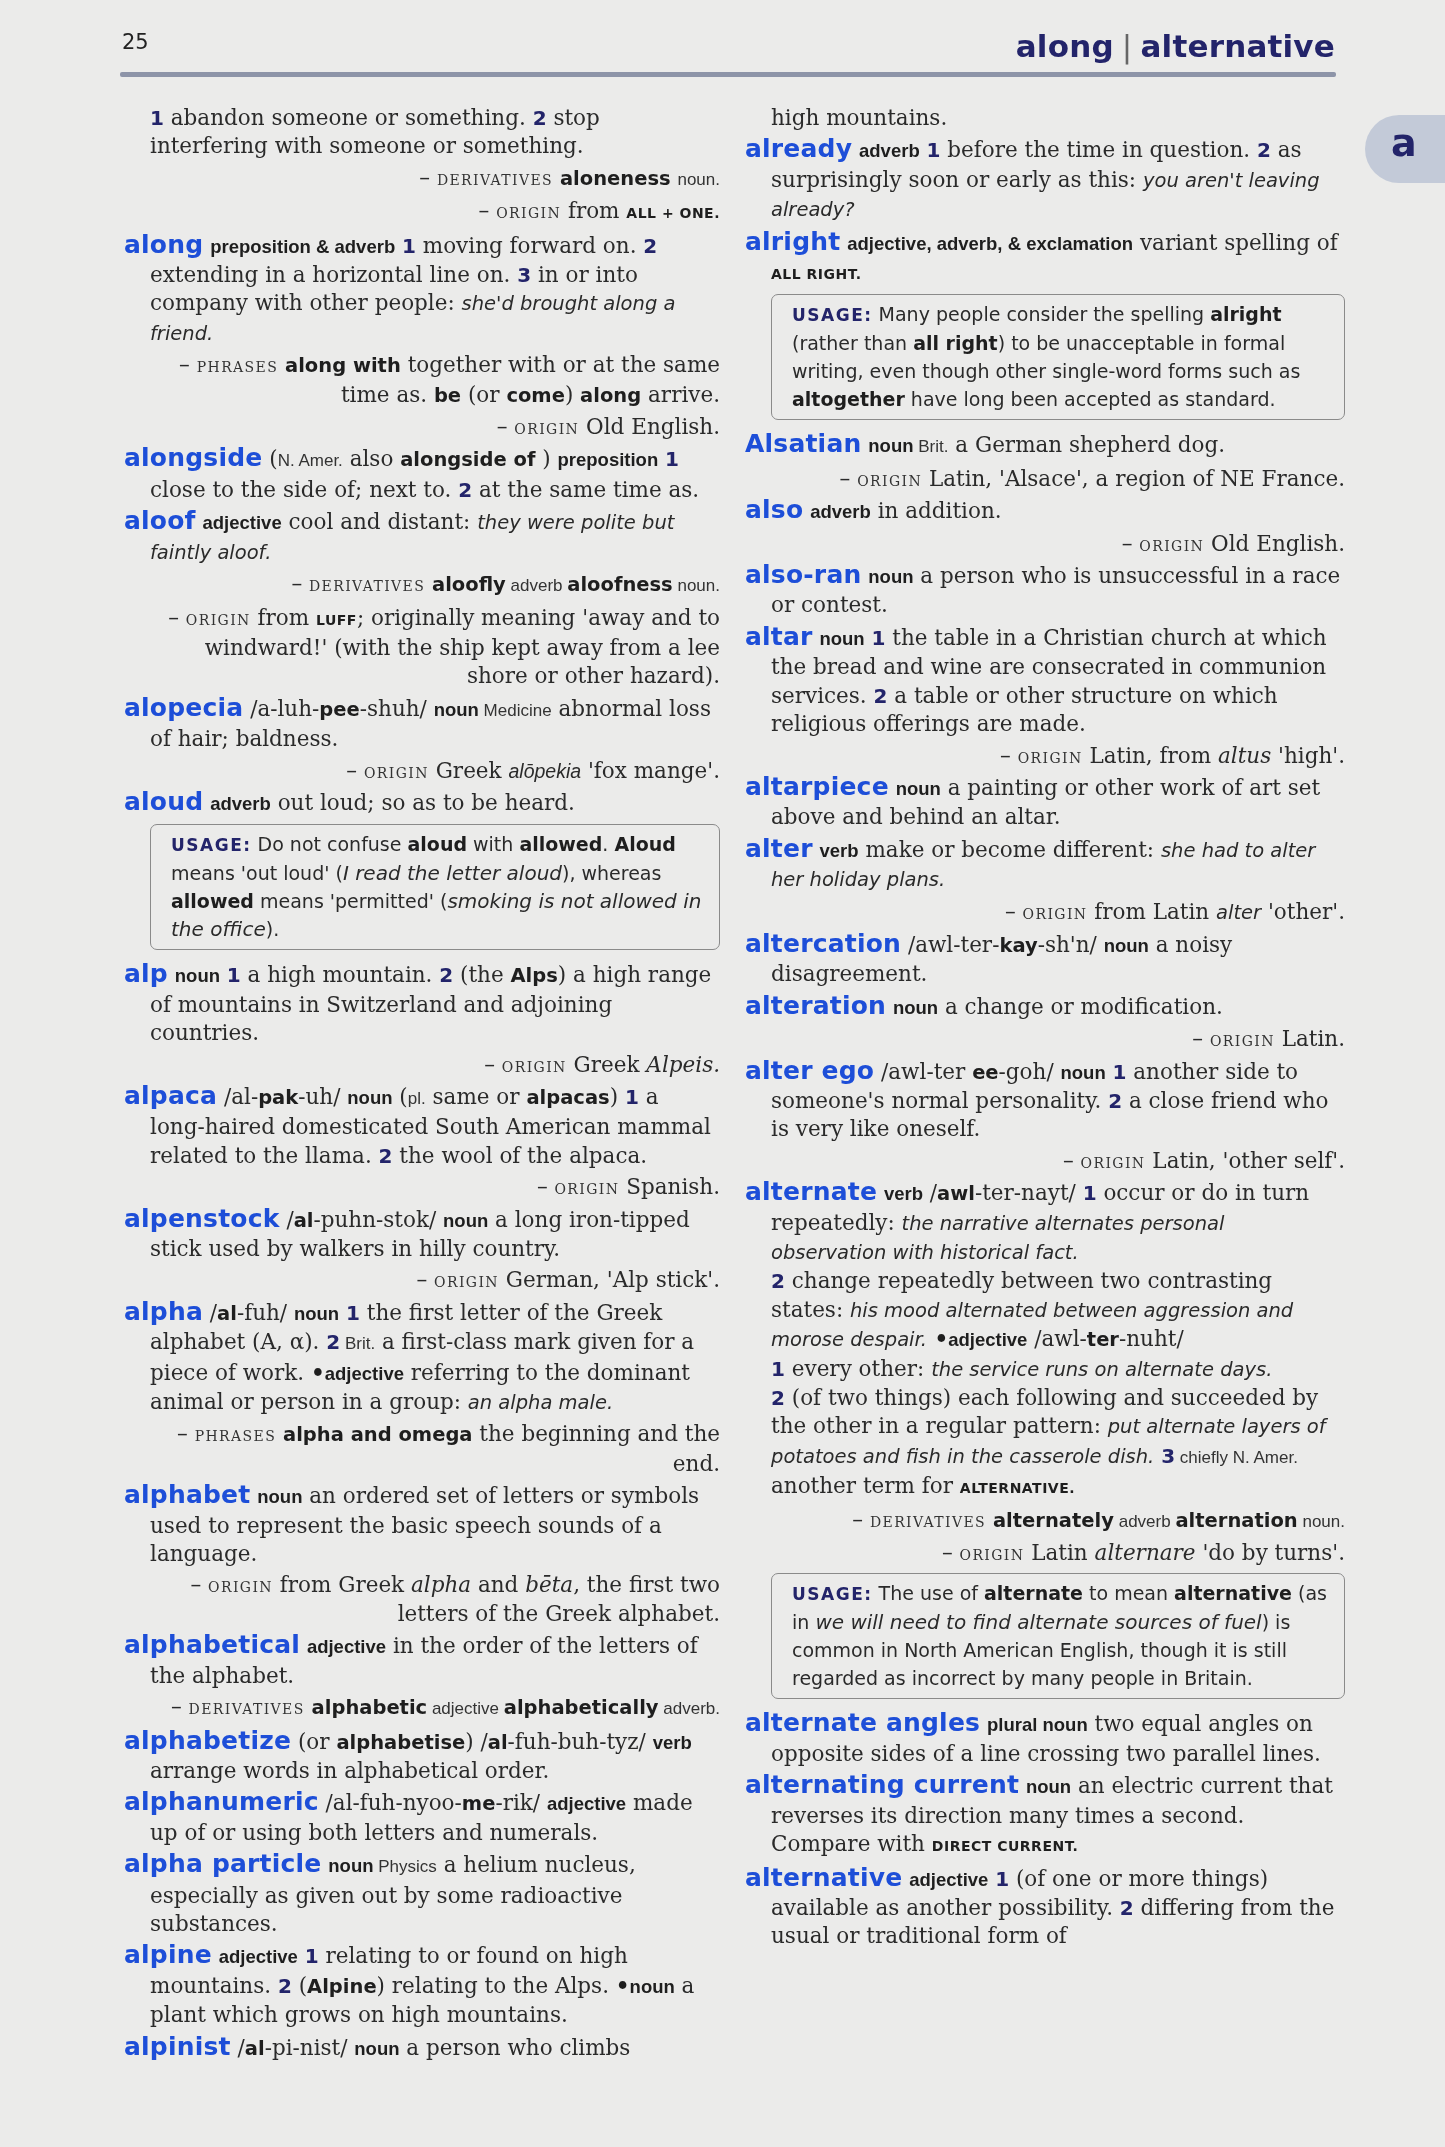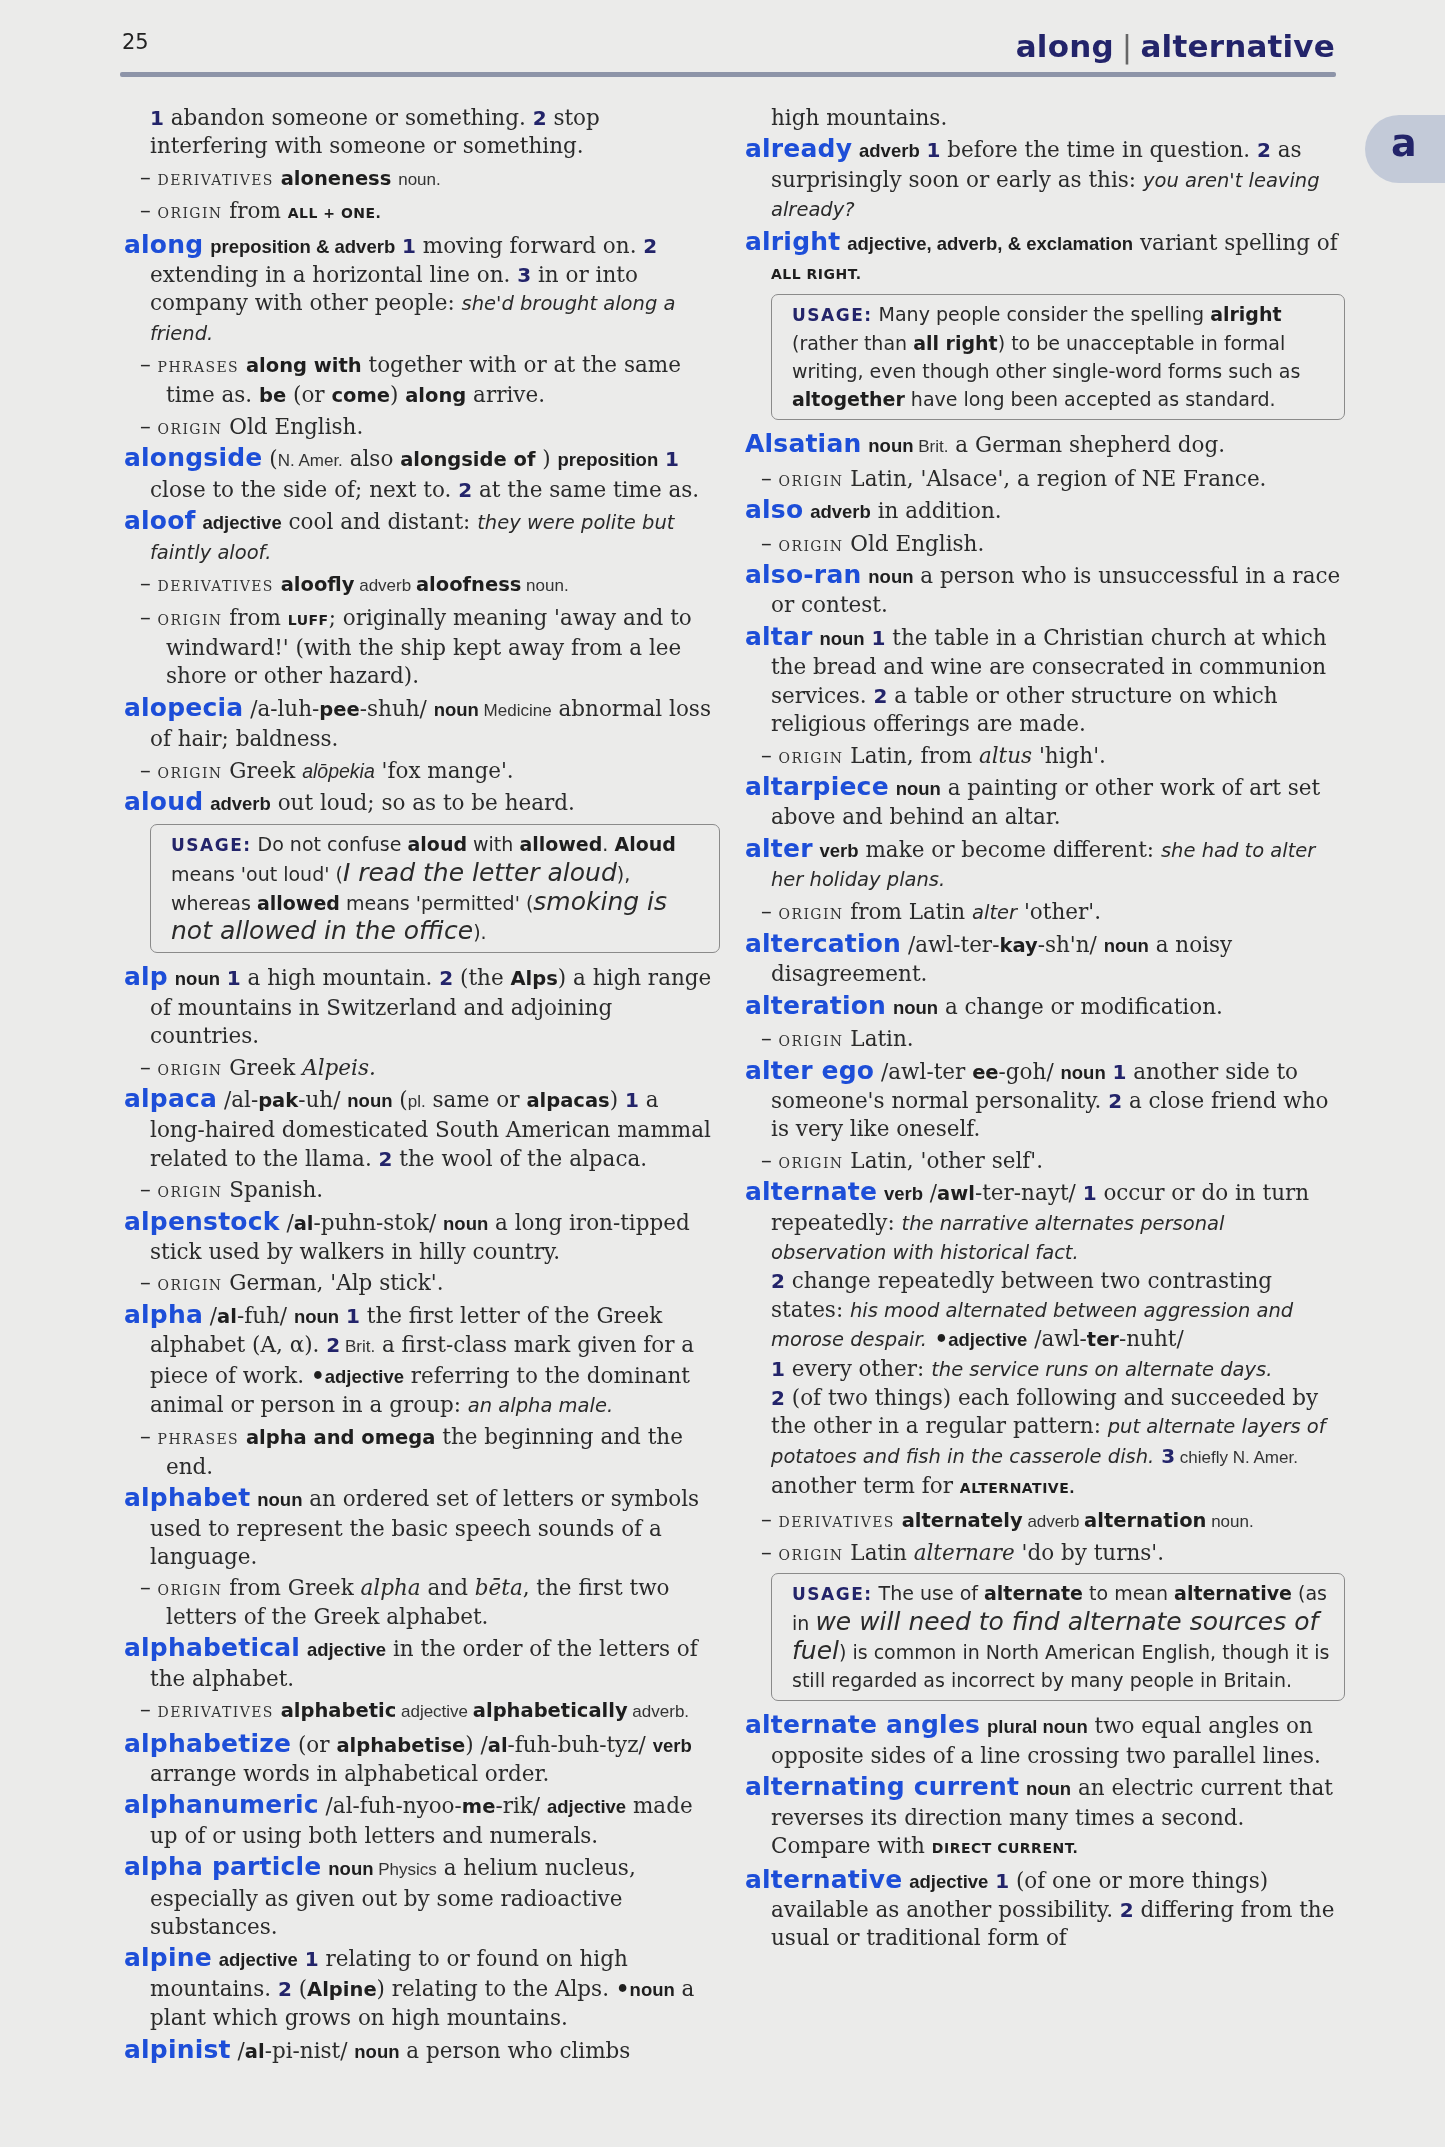--- a/index.html
+++ b/index.html
@@ -41,29 +41,29 @@
     font-family: "DejaVu Sans", sans-serif; font-weight: bold; font-size: 25px;
     color: #1d4ed8; letter-spacing: 0.2px;
   }
   .pos { font-family: "Liberation Sans", sans-serif; font-weight: bold; font-size: 18.5px; color: #1e1e1e; }
   .num { font-family: "DejaVu Sans", sans-serif; font-weight: bold; color: #23246a; font-size: 20px; }
   .b { font-family: "DejaVu Sans", sans-serif; font-weight: bold; font-size: 19.5px; color: #1e1e1e; }
   .ex { font-family: "DejaVu Sans", sans-serif; font-style: italic; font-size: 19.5px; color: #2a2a2a; }
   .lab { font-family: "Liberation Sans", sans-serif; font-size: 17px; color: #333; }
   .sc { font-variant: small-caps; letter-spacing: 1.4px; font-size: 20px; color: #333; }
   .xref { font-family: "DejaVu Sans", sans-serif; font-weight: bold; font-size: 14px; letter-spacing: 0.5px; color: #1e1e1e; }
-  .sub { padding-left: 26px; text-indent: -26px; margin: 0 0 3px 16px; }
+  .sub { padding-left: 26px; text-indent: -26px; margin: 0 0 3px 8px; text-align: right; }
   .usage {
     border: 1.5px solid #8a8a8a; border-radius: 7px;
     margin: 6px 0 10px 26px; padding: 5px 10px 6px 20px;
     font-family: "DejaVu Sans", sans-serif; font-size: 19px; line-height: 28px; color: #2a2a2a;
   }
   .usage .ul { font-weight: bold; color: #23246a; letter-spacing: 1.5px; font-size: 17px; margin-right: 6px; }
   .usage .b { font-size: 19px; }
-  .usage .ex { font-size: 25px; }
+  .usage .ex { font-size: 20px; }
   .dot { font-weight: bold; color: #1e1e1e; }
 </style>
 </head>
 <body>
 
 <div class="page-num">25</div>
 <div class="running-head">
   <span>along</span><span class="sep">|</span><span>alternative</span>
 </div>
 <div class="rule"></div>

